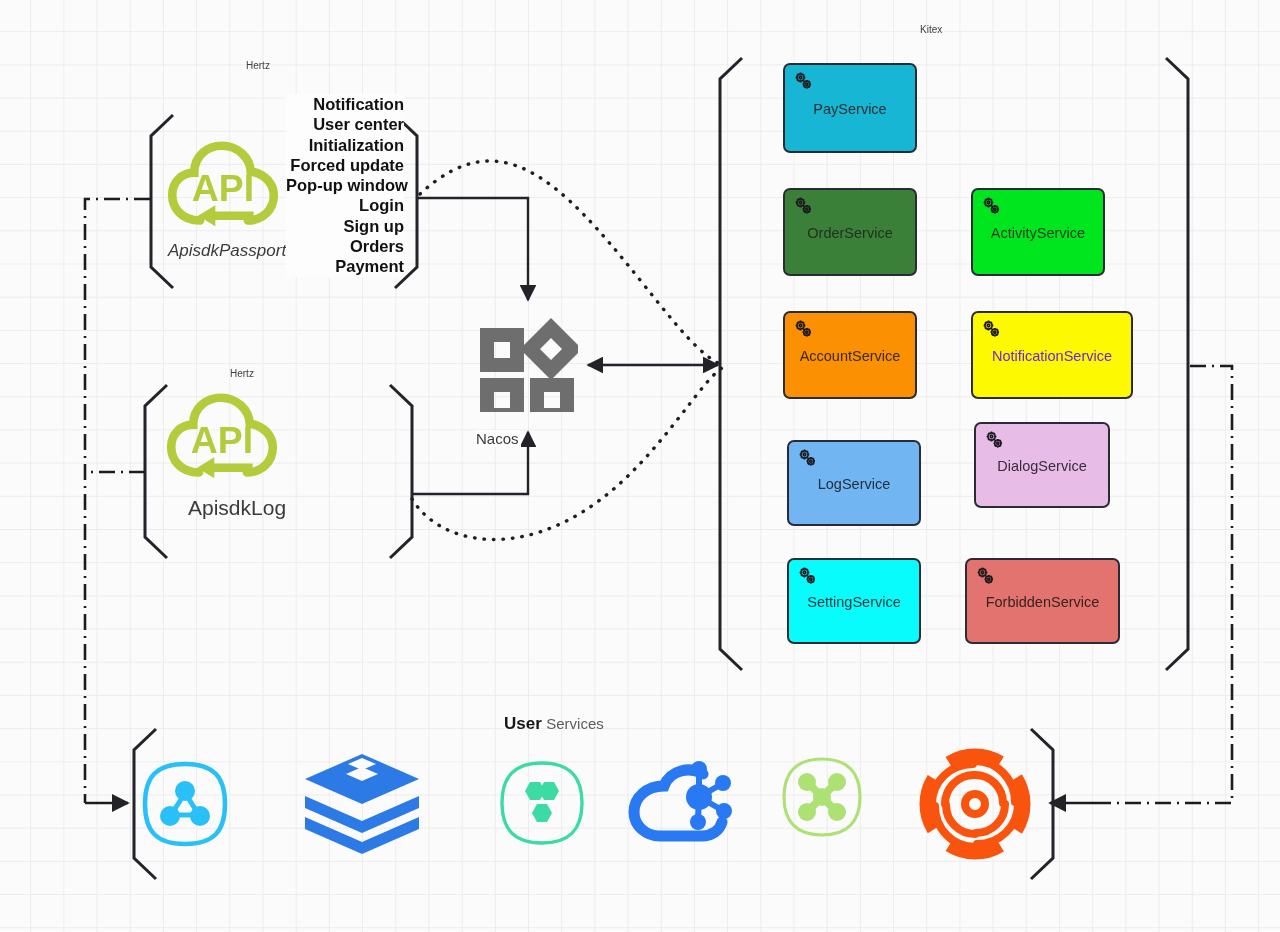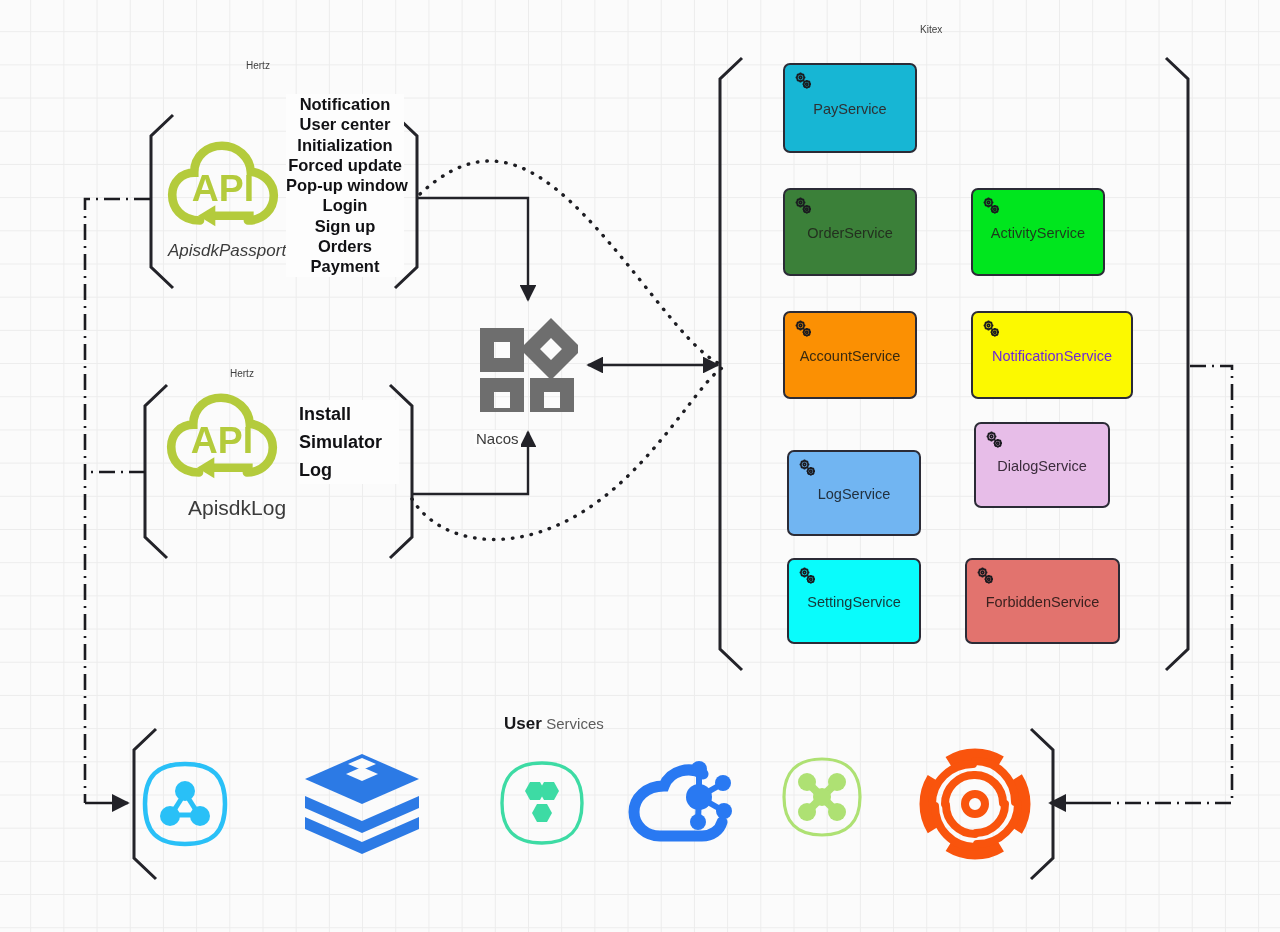--- a/index.html
+++ b/index.html
@@ -191,37 +191,32 @@
     <svg viewBox="0 0 120 96" width="116" height="92">
       <path d="M36 84 C16 84, 7 70, 7 57 C7 44, 17 34, 30 34 C30 16, 44 6, 59 6 C75 6, 88 18, 89 33
                C104 35, 113 46, 113 58 C113 72, 102 84, 86 84" fill="none" stroke="#b4cb3c" stroke-width="9" stroke-linecap="round"></path>
       <text x="60" y="64" text-anchor="middle" font-family="Liberation Sans, sans-serif" font-size="39" font-weight="bold" fill="#b4cb3c">API</text>
       <path d="M92 79 L44 79" fill="none" stroke="#b4cb3c" stroke-width="9"></path>
       <path d="M52 68 L34 79 L52 90 Z" fill="#b4cb3c"></path>
     </svg>
   </div>
   <div class="lbl" style="left:188px; top:496px; font-size:21px;">ApisdkLog</div>
 
-  <div class="feature-list" id="passport-features" style="left:286px; top:94px; width:118px;">
+  <div class="feature-list" id="passport-features" style="left:286px; top:94px; width:118px;text-align:right;">
       <div>Notification</div>
       <div>User center</div>
       <div>Initialization</div>
       <div>Forced update</div>
       <div>Pop-up window</div>
       <div>Login</div>
       <div>Sign up</div>
       <div>Orders</div>
       <div>Payment</div>
     </div>
 
-  <div class="feature-list left-al" id="log-features" style="left:299px; top:400px; width:100px;">
-      <div>Install</div>
-      <div>Simulator</div>
-      <div>Log</div>
-    </div>
 
   <div style="position:absolute; left:478px; top:312px; width:100px; height:100px;">
     <svg viewBox="0 0 100 100" width="100" height="100">
       <path d="M2 16 h44 v44 h-44 z M16 30 h16 v16 h-16 z" fill="#6e6e6e" fill-rule="evenodd"></path>
       <path d="M73 6 L104 37 L73 68 L42 37 Z M73 26 L84 37 L73 48 L62 37 Z" fill="#6e6e6e" fill-rule="evenodd"></path>
       <path d="M2 66 h44 v44 h-44 z M16 80 h16 v16 h-16 z" fill="#6e6e6e" fill-rule="evenodd"></path>
       <path d="M52 66 h44 v44 h-44 z M66 80 h16 v16 h-16 z" fill="#6e6e6e" fill-rule="evenodd"></path>
     </svg>
   </div>
   <div class="lbl" style="left:474px; top:430px; font-size:15px; background:#fdfdfd; padding:0 2px;">Nacos</div>
@@ -295,21 +290,21 @@
     <path d="M8.5 2.6 v1.6 M8.5 10.8 v1.6 M3.6 7.5 h1.6 M11.8 7.5 h1.6
              M5.1 4.1 l1.1 1.1 M10.8 9.8 l1.1 1.1 M11.9 4.1 l-1.1 1.1 M6.2 9.8 l-1.1 1.1"></path>
     <circle cx="14.8" cy="14.2" r="3.1"></circle>
     <circle cx="14.8" cy="14.2" r="1.1"></circle>
     <path d="M14.8 10 v1.3 M14.8 17.1 v1.3 M10.6 14.2 h1.3 M17.7 14.2 h1.3
              M11.8 11.2 l0.95 0.95 M16.9 16.3 l0.95 0.95 M17.8 11.2 l-0.95 0.95 M12.8 16.3 l-0.95 0.95"></path>
   </g>
 </svg></span>
         <span class="svc-label" style="color: #6d28d9;">NotificationService</span>
       </div>
-      <div class="svc" style="left: 787px; top: 450px; width: 134px; height: 86px; background: rgb(113, 181, 242);">
+      <div class="svc" style="left: 787px; top: 440px; width: 134px; height: 86px; background: rgb(113, 181, 242);">
         <span class="gear-badge"><svg viewBox="0 0 24 24" width="24" height="24">
   <g fill="none" stroke="#1b1b20" stroke-width="1.7">
     <circle cx="8.5" cy="7.5" r="3.6"></circle>
     <circle cx="8.5" cy="7.5" r="1.3"></circle>
     <path d="M8.5 2.6 v1.6 M8.5 10.8 v1.6 M3.6 7.5 h1.6 M11.8 7.5 h1.6
              M5.1 4.1 l1.1 1.1 M10.8 9.8 l1.1 1.1 M11.9 4.1 l-1.1 1.1 M6.2 9.8 l-1.1 1.1"></path>
     <circle cx="14.8" cy="14.2" r="3.1"></circle>
     <circle cx="14.8" cy="14.2" r="1.1"></circle>
     <path d="M14.8 10 v1.3 M14.8 17.1 v1.3 M10.6 14.2 h1.3 M17.7 14.2 h1.3
              M11.8 11.2 l0.95 0.95 M16.9 16.3 l0.95 0.95 M17.8 11.2 l-0.95 0.95 M12.8 16.3 l-0.95 0.95"></path>

